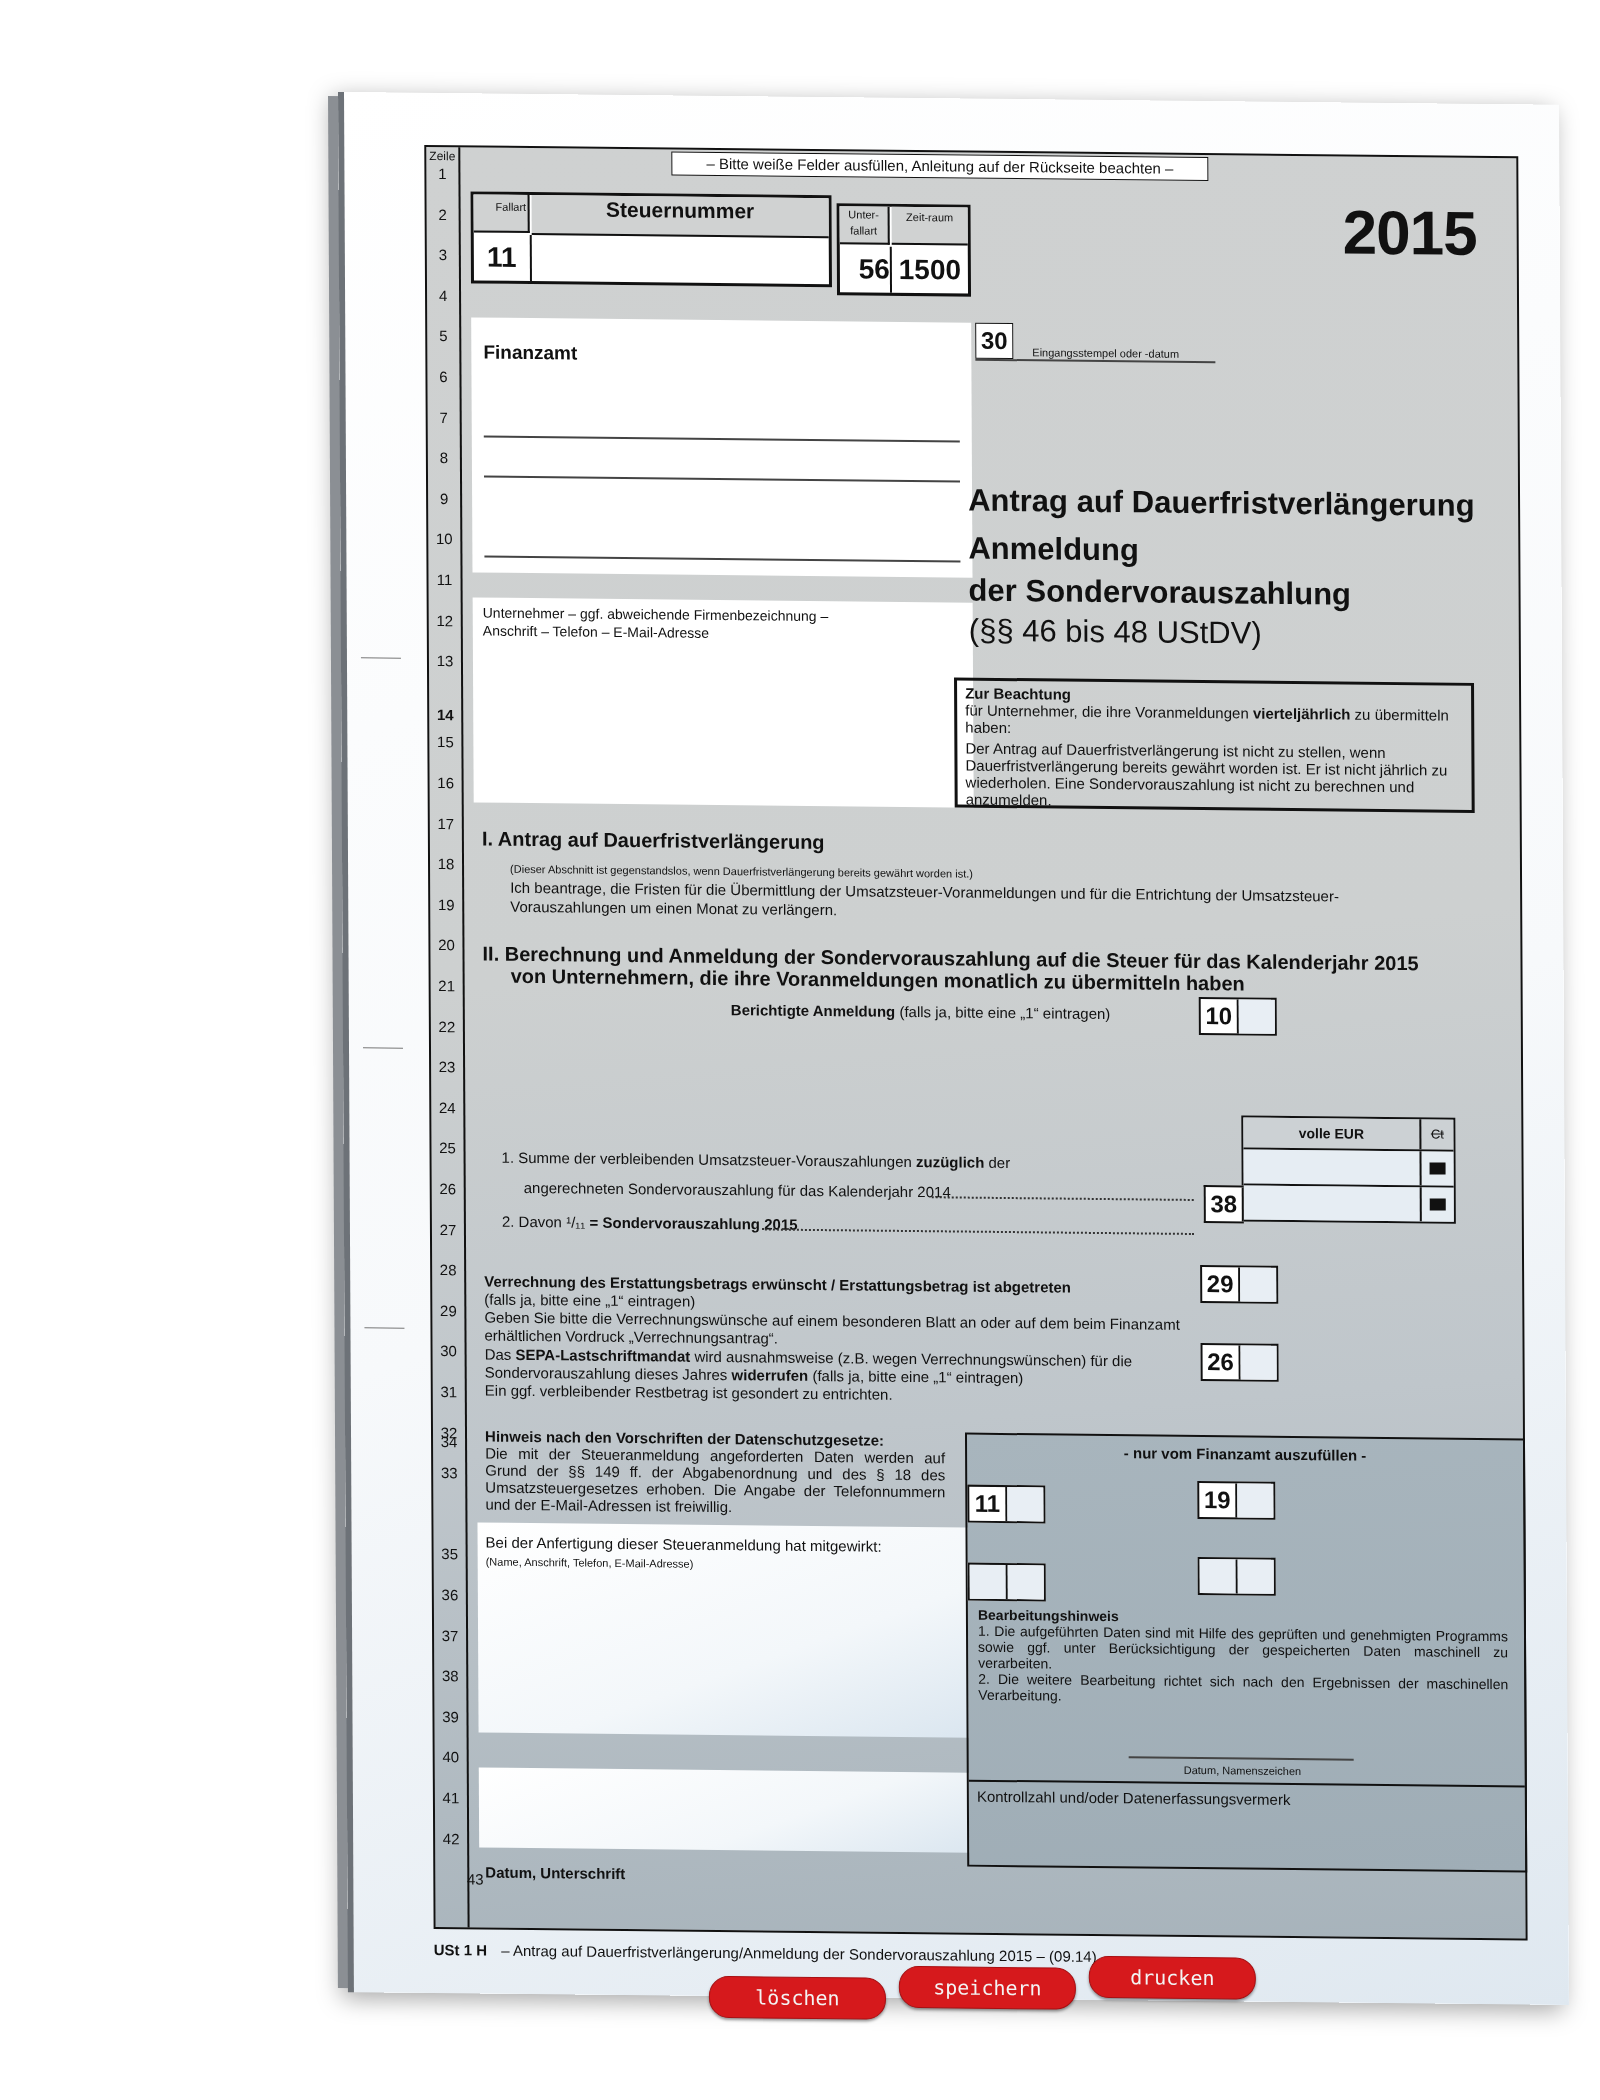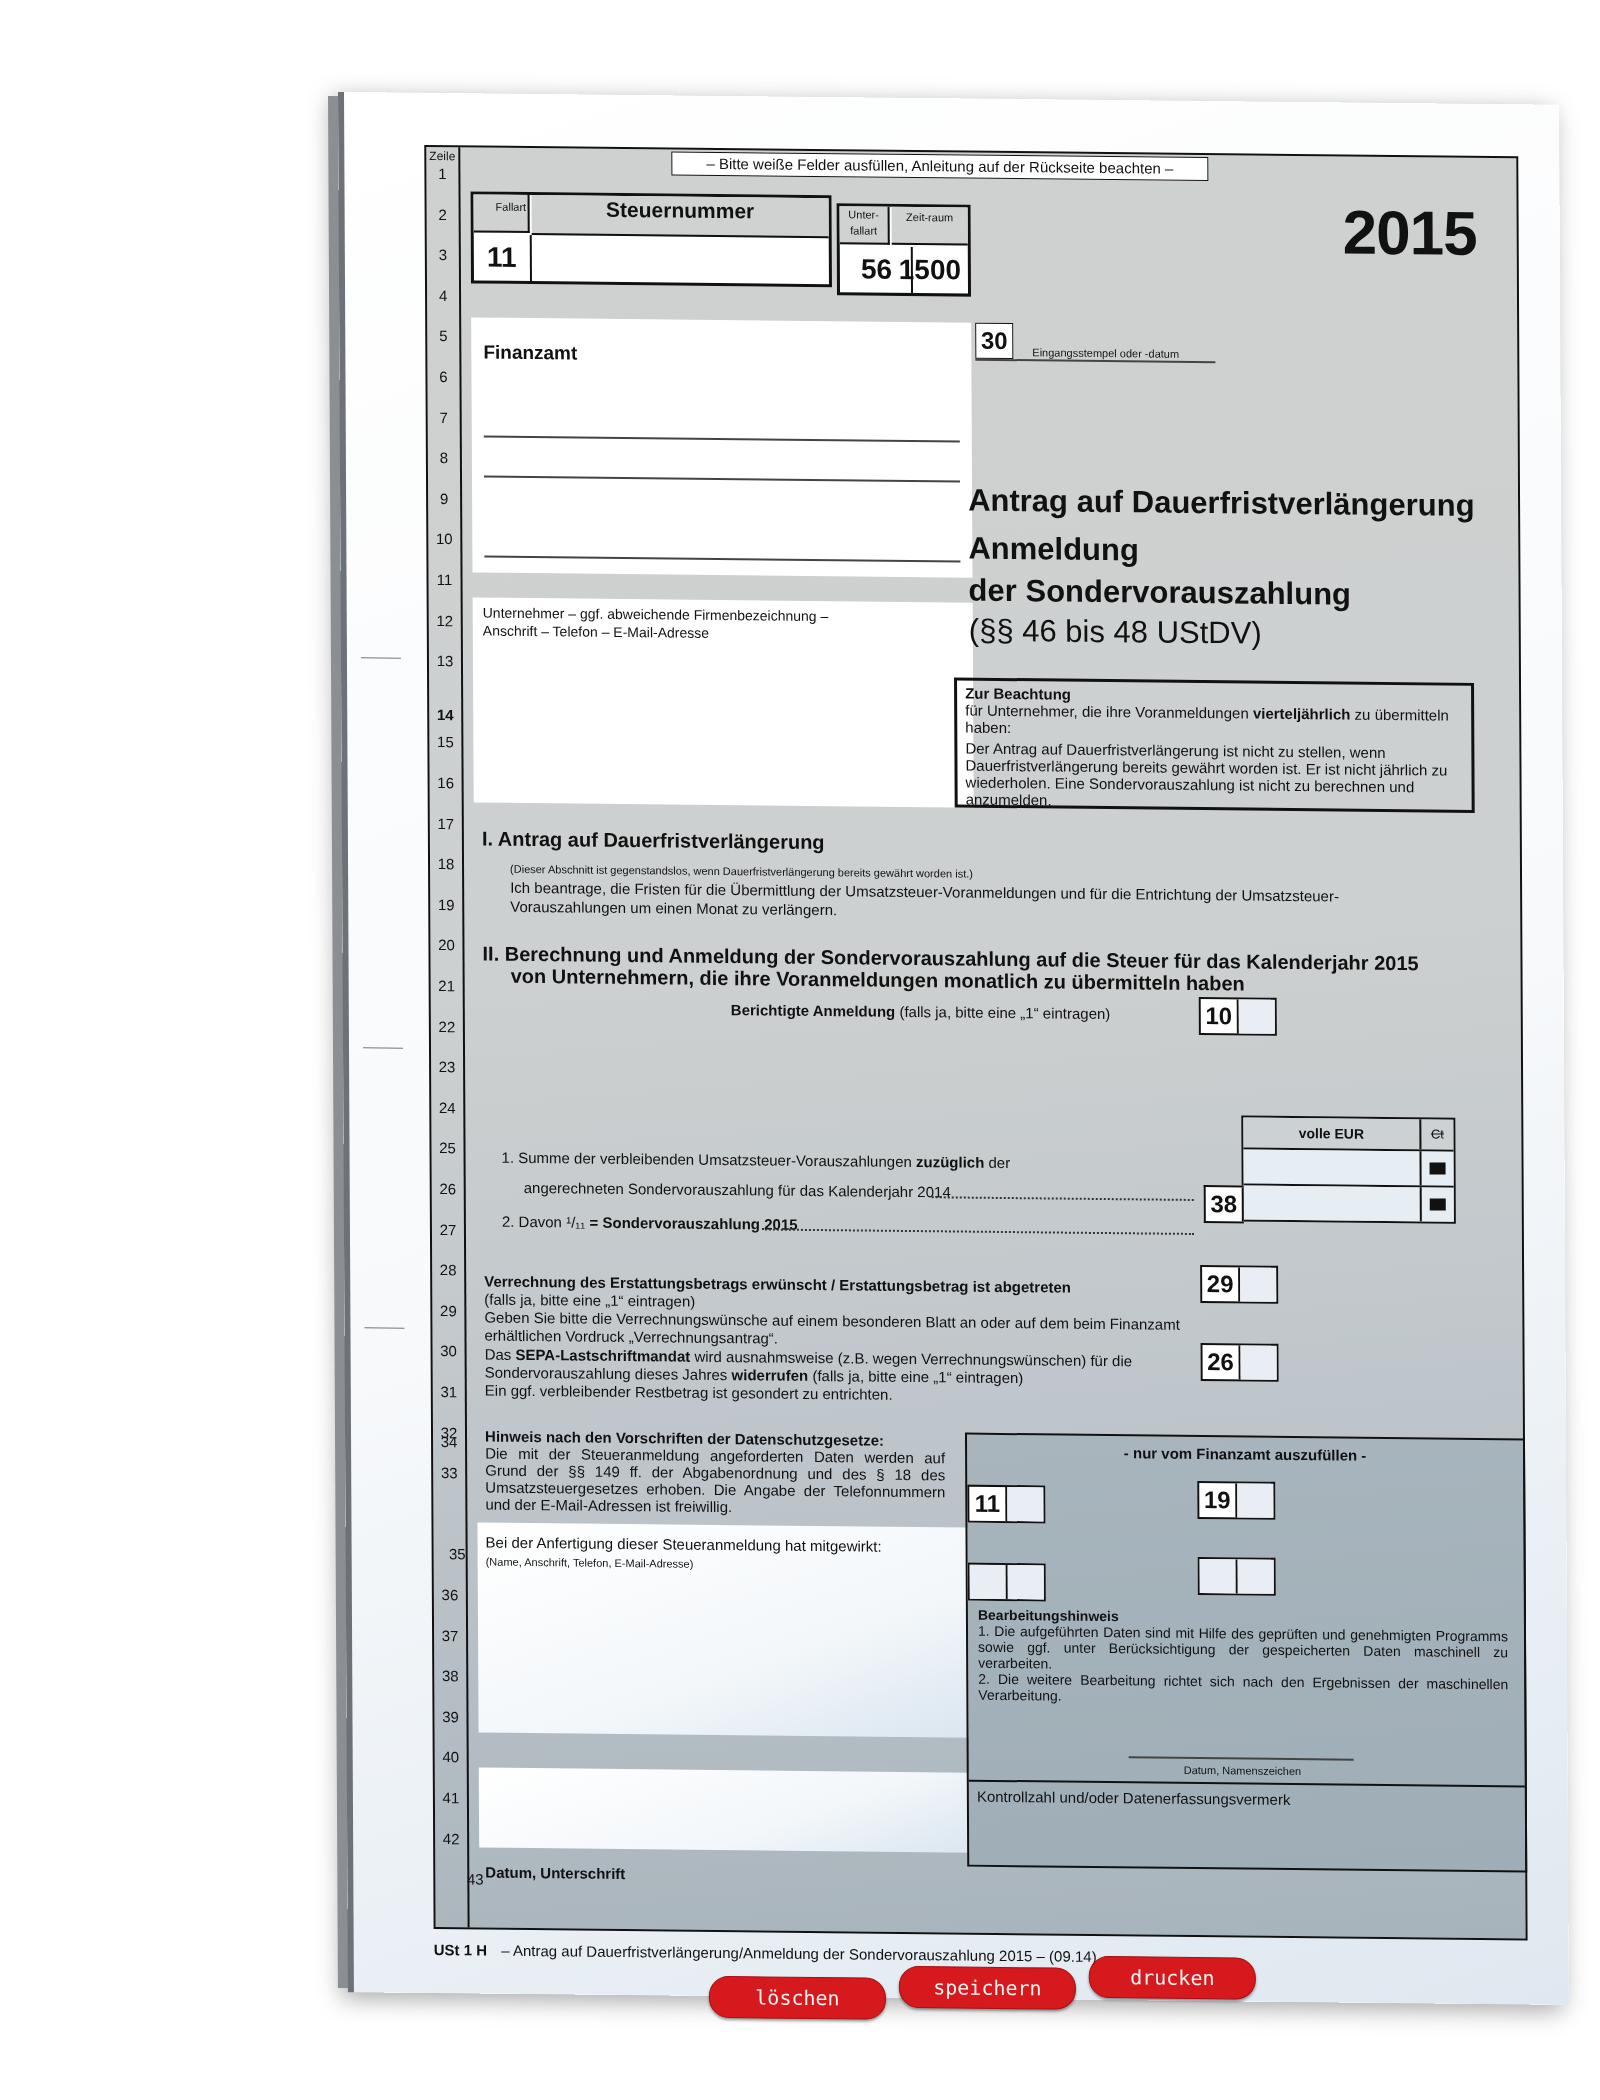--- a/index.html
+++ b/index.html
@@ -106,21 +106,21 @@
           <div class="zeile-num" style="top: 992.4px;">25</div>
           <div class="zeile-num" style="top: 1033px;">26</div>
           <div class="zeile-num" style="top: 1073.6px;">27</div>
           <div class="zeile-num" style="top: 1114.2px;">28</div>
           <div class="zeile-num" style="top: 1154.8px;">29</div>
           <div class="zeile-num" style="top: 1195.4px;">30</div>
           <div class="zeile-num" style="top: 1236px;">31</div>
           <div class="zeile-num" style="top: 1276.6px;">32</div>
           <div class="zeile-num" style="top: 1317.2px;">33</div>
           <div class="zeile-num" style="top: 1286px;">34</div>
-          <div class="zeile-num" style="top: 1398.4px; text-align: right;">35</div>
+          <div class="zeile-num" style="top: 1398.4px;">35</div>
           <div class="zeile-num" style="top: 1439px;">36</div>
           <div class="zeile-num" style="top: 1479.6px;">37</div>
           <div class="zeile-num" style="top: 1520.2px;">38</div>
           <div class="zeile-num" style="top: 1560.8px;">39</div>
           <div class="zeile-num" style="top: 1601.4px;">40</div>
           <div class="zeile-num" style="top: 1642px;">41</div>
           <div class="zeile-num" style="top: 1682.6px;">42</div>
           <div class="zeile-num" style="top: 1723.2px; padding-left: 24px;">43</div>
         </div>
     </div>
@@ -130,21 +130,21 @@
     <div class="box" style="left:44px;top:44px;width:355px;height:86px;">
       <div class="lbl-cell" style="left:0;top:0;width:56px;height:38px;border-right:2px solid #111;line-height:24px;text-align:left;padding-left:22px;box-sizing:border-box;">Fallart</div>
       <div class="lbl-cell" style="left:58px;top:0;width:297px;height:38px;font-size:21px;font-weight:bold;line-height:28px;">Steuernummer</div>
       <div class="big" style="position:absolute;left:0;top:40px;width:56px;height:46px;border-right:2px solid #111;text-align:center;line-height:46px;">11</div>
       <div style="position:absolute;left:58px;top:40px;width:297px;height:46px;"></div>
     </div>
 
     <div class="box" style="left:410px;top:52px;width:128px;height:86px;">
       <div class="lbl-cell" style="left:0;top:0;width:50px;height:38px;border-right:2px solid #111;line-height:16px;padding-top:0;box-sizing:border-box;">Unter-fallart</div>
       <div class="lbl-cell" style="left:52px;top:0;width:76px;height:38px;line-height:16px;padding-top:2px;box-sizing:border-box;">Zeit-raum</div>
-      <div class="big" style="position:absolute;left:0;top:40px;width:50px;height:46px;border-right:2px solid #111;text-align:left;line-height:46px;padding-left:21px;">56</div>
+      <div class="big" style="position:absolute;left:0;top:40px;width:50px;height:46px;border-right:2px solid #111;text-align:right;line-height:46px;">56</div>
       <div class="big" style="position:absolute;left:52px;top:40px;width:76px;height:46px;text-align:center;line-height:46px;">1500</div>
     </div>
 
     <div class="year">2015</div>
 
     <div class="kz" style="left:548px;top:170px;height:34px;border-width:1.5px;">
       <div class="num" style="border-right:none;">30</div>
     </div>
     <div class="txt small" style="left:605px;top:190px;">Eingangsstempel oder -datum</div>
     <div class="rule" style="left:548px;top:206px;width:240px;"></div>

